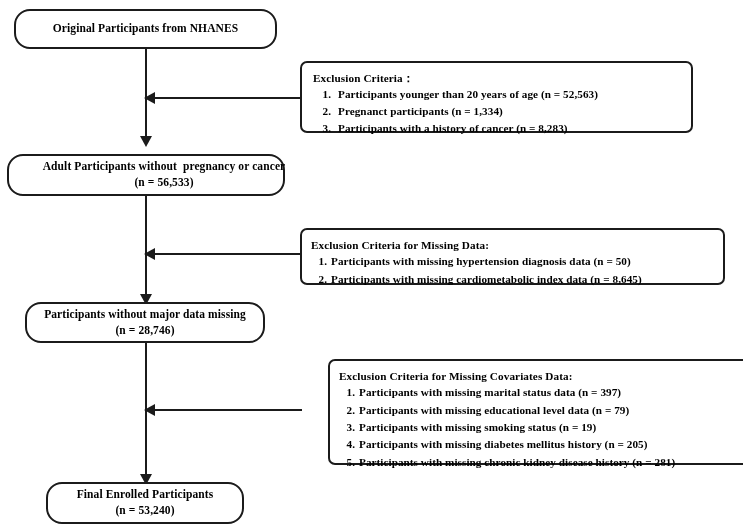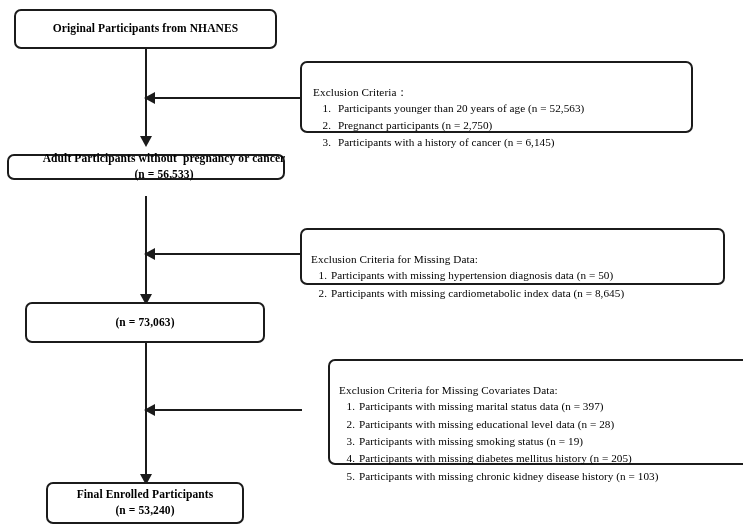--- a/index.html
+++ b/index.html
@@ -37,27 +37,28 @@
   .main-box {
     display: flex;
     flex-direction: column;
     align-items: center;
     justify-content: center;
     text-align: center;
     font-weight: bold;
     font-size: 11.5px;
     line-height: 1.38;
     letter-spacing: 0.1px;
+    border-radius: 16px;
   }
   .main-box .line { white-space: pre; }
 
   
   .excl-box {
-    padding: 24px 8px 6px 9px;
-    font-weight: normal;
+    padding: 10px 8px 6px 9px;
+    font-weight: bold;
     font-size: 11.2px;
     line-height: 1.0;
   }
   .excl-title {
     white-space: pre;
     margin-bottom: 2px;
     letter-spacing: 0.1px;
   }
   .excl-list {
     list-style: none;
@@ -135,48 +136,49 @@
   <div class="vline" style="left:145px; top:343px; height:138px;"></div>
   <div class="arrow-down" style="left:140px; top:474px;"></div>
 
   <div class="hline" style="left:146px; top:409px; width:156px;"></div>
   <div class="arrow-left" style="left:144px; top:404px;"></div>
 
   <div class="box main-box" style="left:14px; top:9px; width:263px; height:40px;">
     <span class="line">Original Participants from NHANES</span>
   </div>
 
-  <div class="box main-box" style="left:7px; top:154px; width:278px; height:26px;padding-left:36px;">
+  <div class="box main-box" style="left:7px; top:154px; width:278px; height:42px;padding-left:36px;">
     <span class="line">Adult Participants without  pregnancy or cancer</span>
     <span class="line">(n = 56,533)</span>
   </div>
 
   <div class="box main-box" style="left:25px; top:302px; width:240px; height:41px;">
-    <span class="line">(n = 73,063)</span>
+    <span class="line">Participants without major data missing</span>
+    <span class="line">(n = 28,746)</span>
   </div>
 
   <div class="box main-box" style="left:46px; top:482px; width:198px; height:42px;">
     <span class="line">Final Enrolled Participants</span>
     <span class="line">(n = 53,240)</span>
   </div>
 
   <div class="box excl-box wide-num" style="left:300px; top:61px; width:393px; height:72px;">
     <div class="excl-title">Exclusion Criteria：</div>
     <ul class="excl-list">
       <li>
         <span class="excl-num">1.</span>
         <span>Participants younger than 20 years of age (n = 52,563)</span>
       </li>
       <li>
         <span class="excl-num">2.</span>
-        <span>Pregnanct participants (n = 2,750)</span>
+        <span>Pregnanct participants (n = 1,334)</span>
       </li>
       <li>
         <span class="excl-num">3.</span>
-        <span>Participants with a history of cancer (n = 6,145)</span>
+        <span>Participants with a history of cancer (n = 8,283)</span>
       </li>
     </ul>
   </div>
 
   <div class="box excl-box tight-num" style="left:300px; top:228px; width:425px; height:57px;">
     <div class="excl-title">Exclusion Criteria for Missing Data:</div>
     <ul class="excl-list">
       <li>
         <span class="excl-num">1.</span>
         <span>Participants with missing hypertension diagnosis data (n = 50)</span>
@@ -190,30 +192,30 @@
 
   <div class="box excl-box tight-num" style="left:300px; top:359px; width:441px; height:106px;margin-left:28px;">
     <div class="excl-title">Exclusion Criteria for Missing Covariates Data:</div>
     <ul class="excl-list">
       <li>
         <span class="excl-num">1.</span>
         <span>Participants with missing marital status data (n = 397)</span>
       </li>
       <li>
         <span class="excl-num">2.</span>
-        <span>Participants with missing educational level data (n = 28)</span>
+        <span>Participants with missing educational level data (n = 79)</span>
       </li>
       <li>
         <span class="excl-num">3.</span>
         <span>Participants with missing smoking status (n = 19)</span>
       </li>
       <li>
         <span class="excl-num">4.</span>
         <span>Participants with missing diabetes mellitus history (n = 205)</span>
       </li>
       <li>
         <span class="excl-num">5.</span>
-        <span>Participants with missing chronic kidney disease history (n = 103)</span>
+        <span>Participants with missing chronic kidney disease history (n = 281)</span>
       </li>
     </ul>
   </div>
 
 </div>
 
 </body></html>

